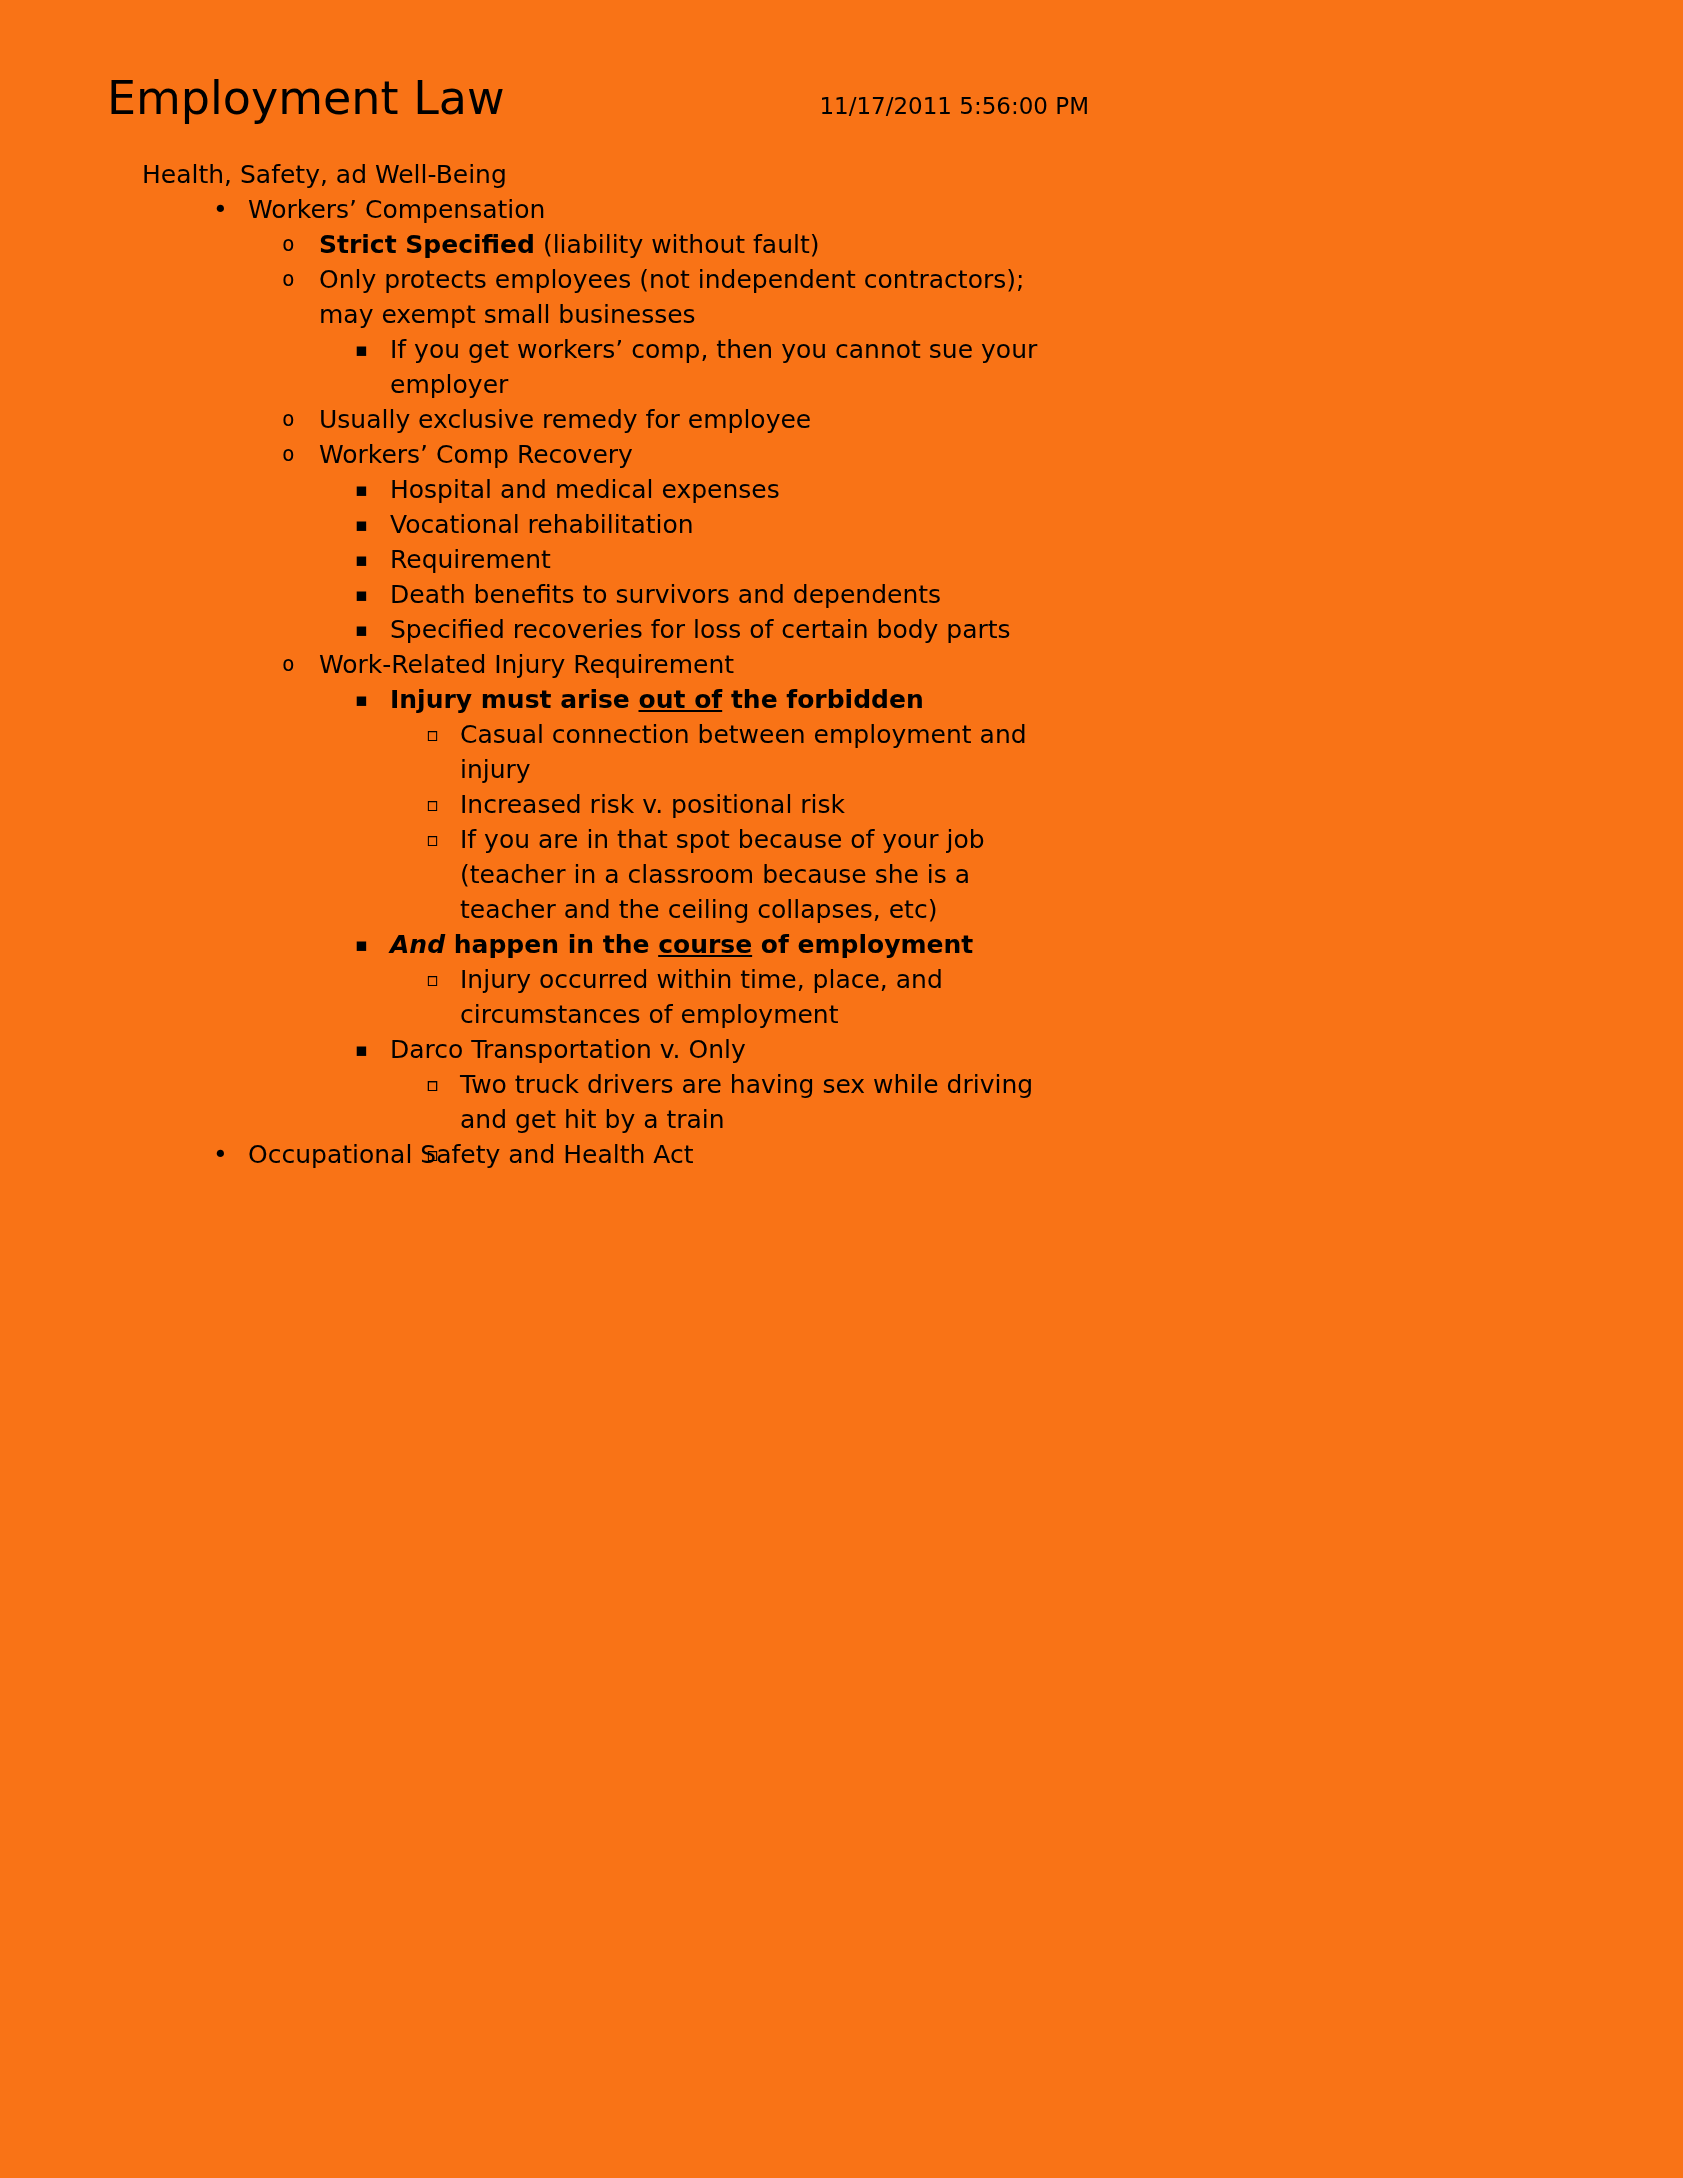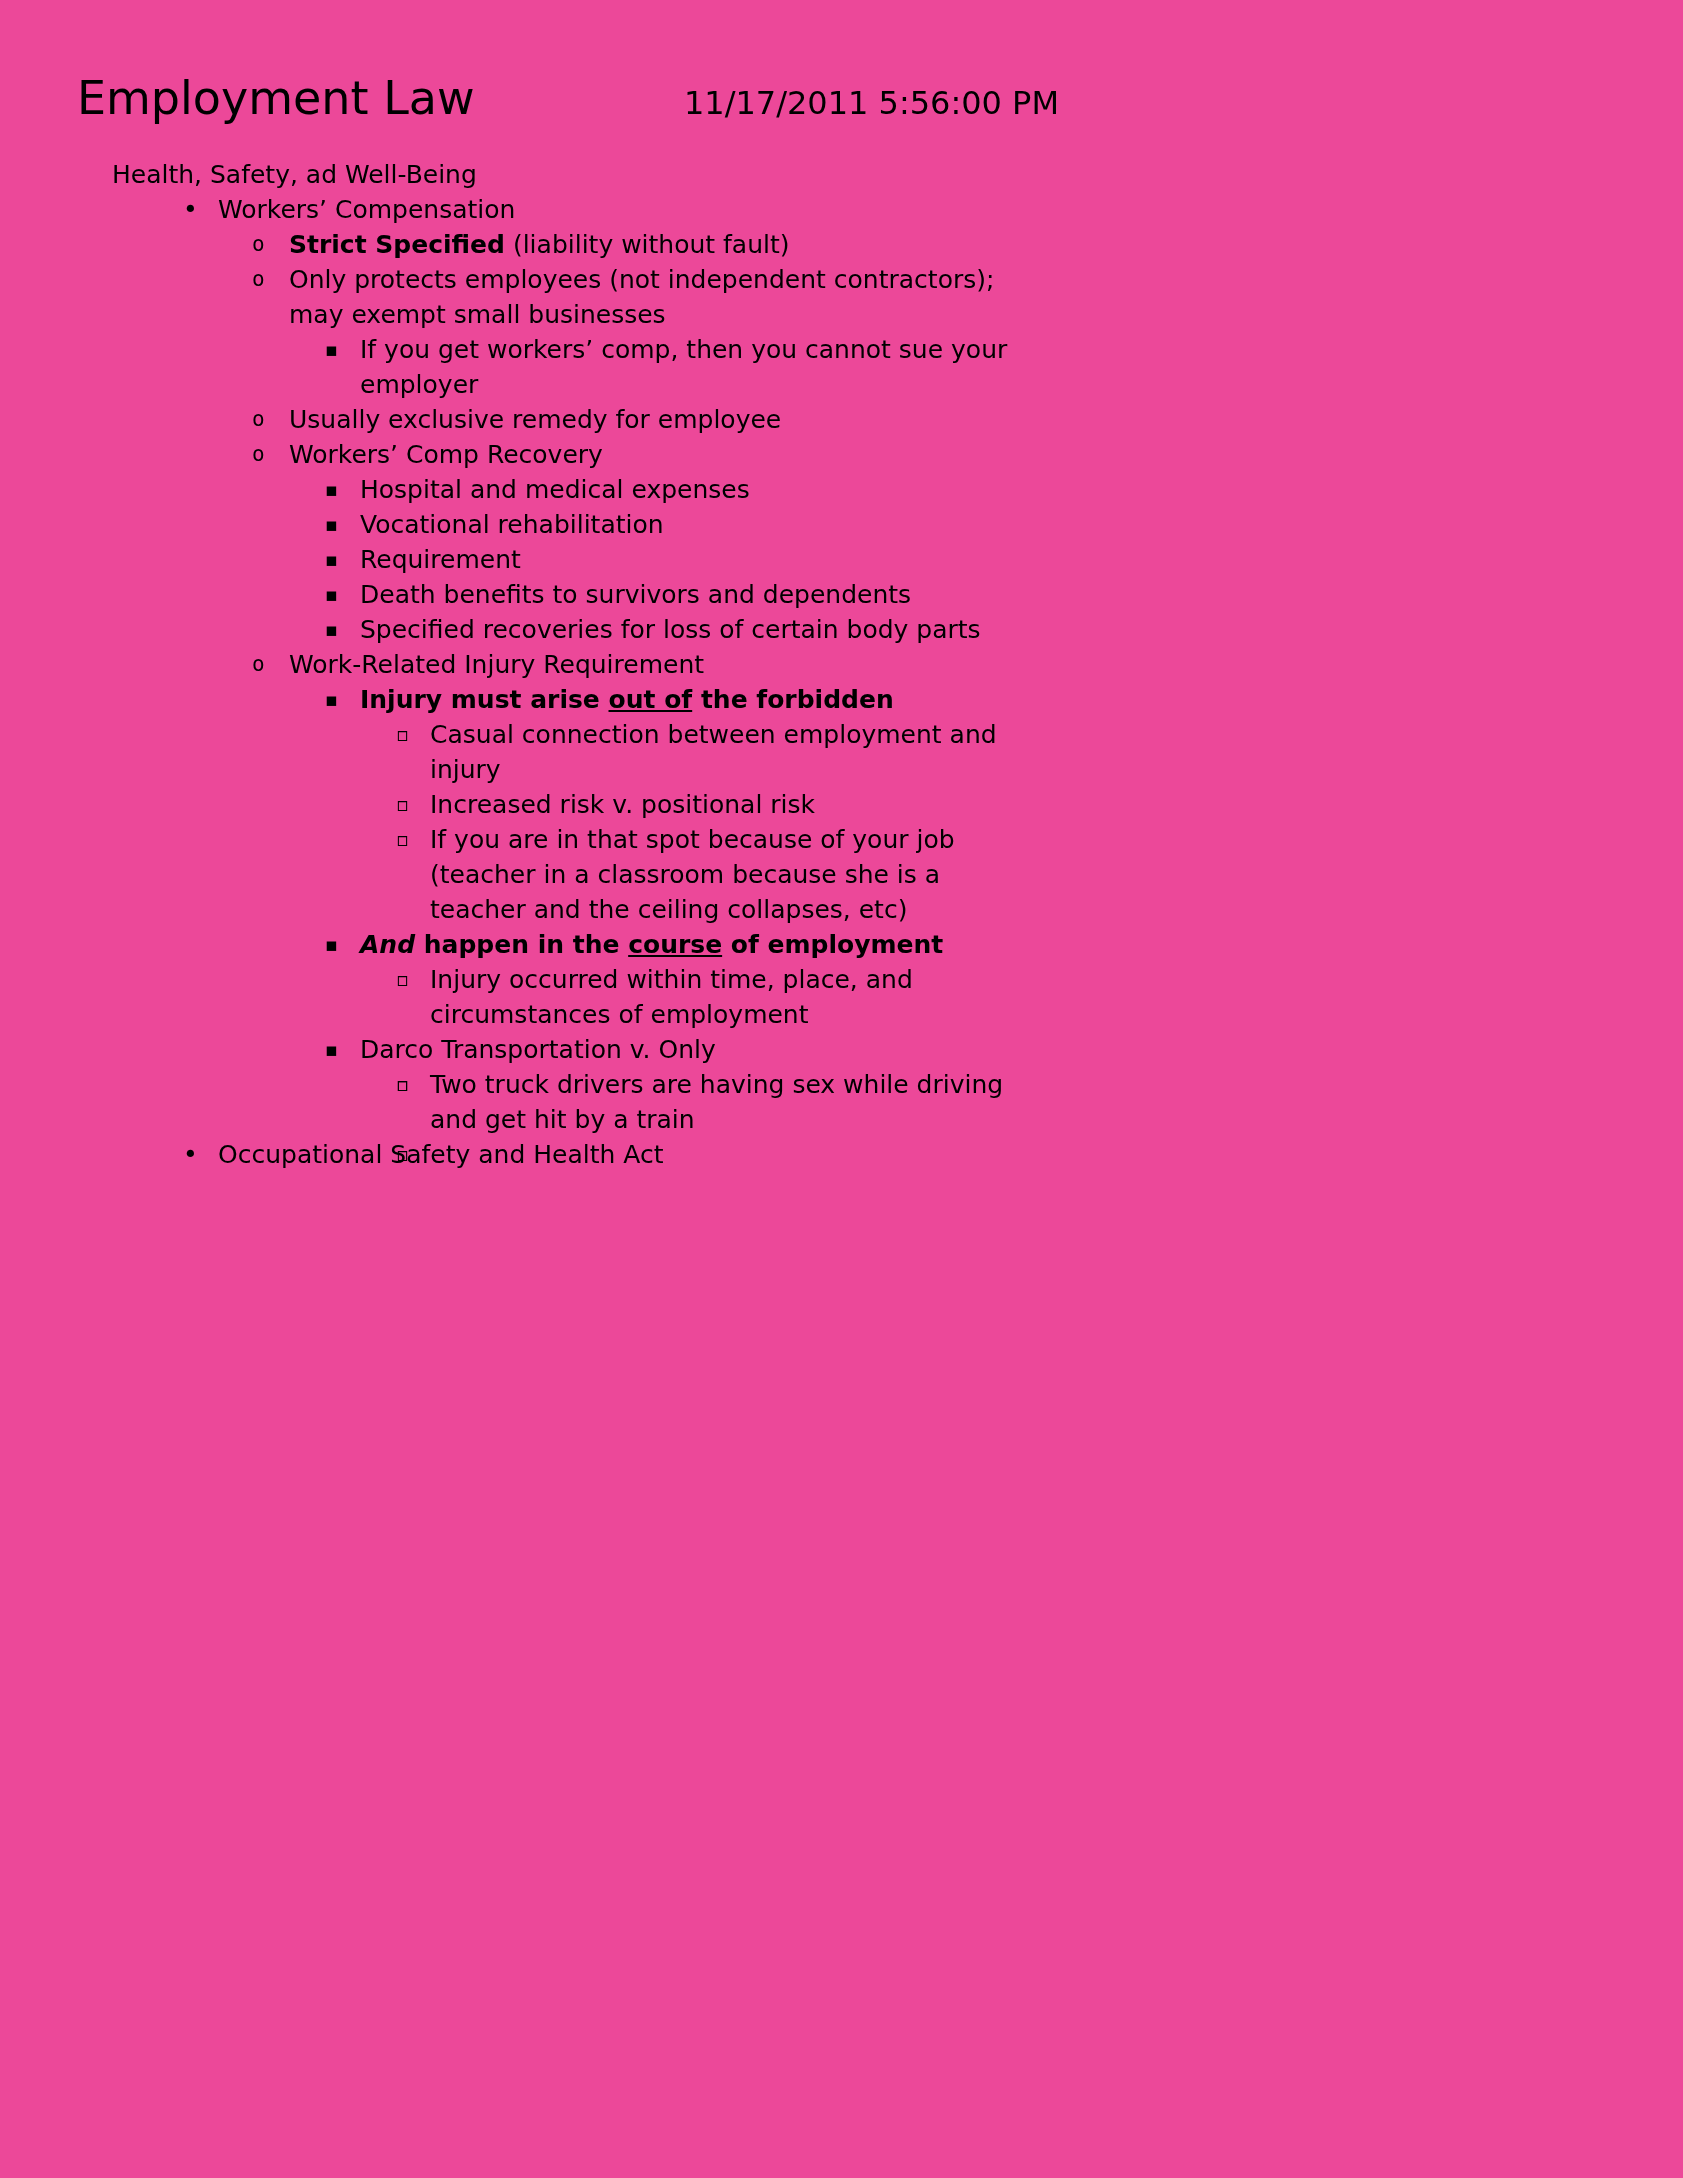--- a/index.html
+++ b/index.html
@@ -6,36 +6,36 @@
   html, body { background: #ffffff; }
   body {
     width: 1683px;
     min-height: 2178px;
     font-family: "DejaVu Sans", "Liberation Sans", sans-serif;
     color: #000000;
   }
   .page {
     width: 1683px;
     min-height: 2178px;
-    background: #ec4899;
-    padding: 71px 0 0 77px;
+    background: #f97316;
+    padding: 71px 0 0 107px;
   }
   .header {
     display: flex;
     width: 982px;
     justify-content: space-between;
     align-items: baseline;
   }
   .doc-title {
     font-size: 46px;
     font-weight: 400;
     white-space: nowrap;
   }
   .doc-date {
-    font-size: 32px;
+    font-size: 23px;
     white-space: nowrap;
   }
   .outline {
     margin-top: 32px;
     width: 966px;
     font-size: 25px;
     line-height: 35px;
   }
   .item { position: relative; }
   .item .bullet { position: absolute; top: 0; }

